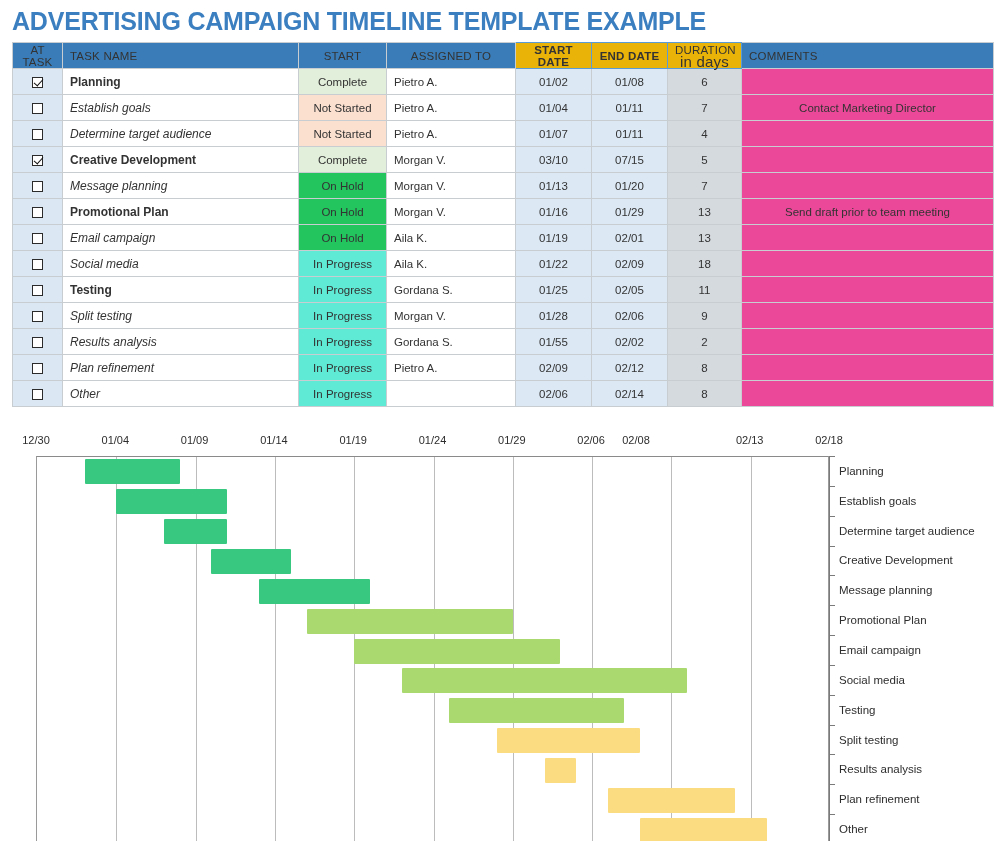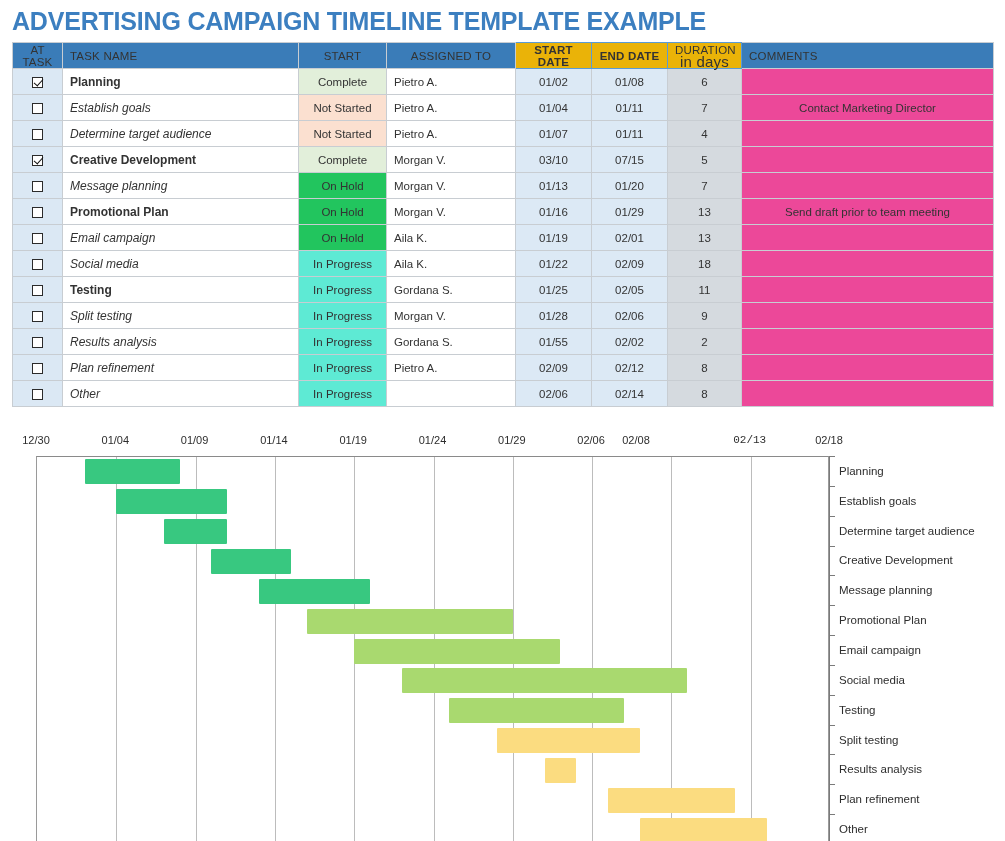--- a/index.html
+++ b/index.html
@@ -328,21 +328,21 @@
   <div class="axis-labels" id="axis-labels">
       <div class="axis-label" style="left: 36px;">12/30</div>
       <div class="axis-label" style="left: 115.3px;">01/04</div>
       <div class="axis-label" style="left: 194.6px;">01/09</div>
       <div class="axis-label" style="left: 273.9px;">01/14</div>
       <div class="axis-label" style="left: 353.2px;">01/19</div>
       <div class="axis-label" style="left: 432.5px;">01/24</div>
       <div class="axis-label" style="left: 511.8px;">01/29</div>
       <div class="axis-label" style="left: 591.1px;">02/06</div>
       <div class="axis-label" style="left: 636px;">02/08</div>
-      <div class="axis-label" style="left: 749.7px; font-family: Liberation Mono, monospace;">02/13</div>
+      <div class="axis-label" style="left: 749.7px;">02/13</div>
       <div class="axis-label" style="left: 829px;">02/18</div>
     </div>
   <div class="plot" id="plot-area">
       <div class="gridline" style="left: 79.3px;"></div>
       <div class="gridline" style="left: 158.6px;"></div>
       <div class="gridline" style="left: 237.9px;"></div>
       <div class="gridline" style="left: 317.2px;"></div>
       <div class="gridline" style="left: 396.5px;"></div>
       <div class="gridline" style="left: 475.8px;"></div>
       <div class="gridline" style="left: 555.1px;"></div>

